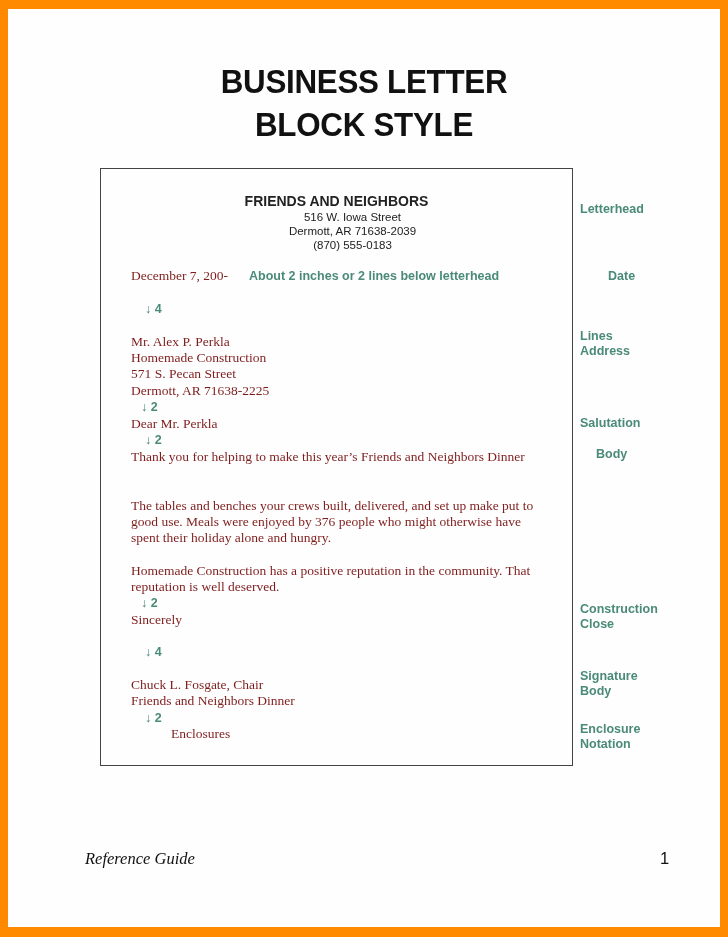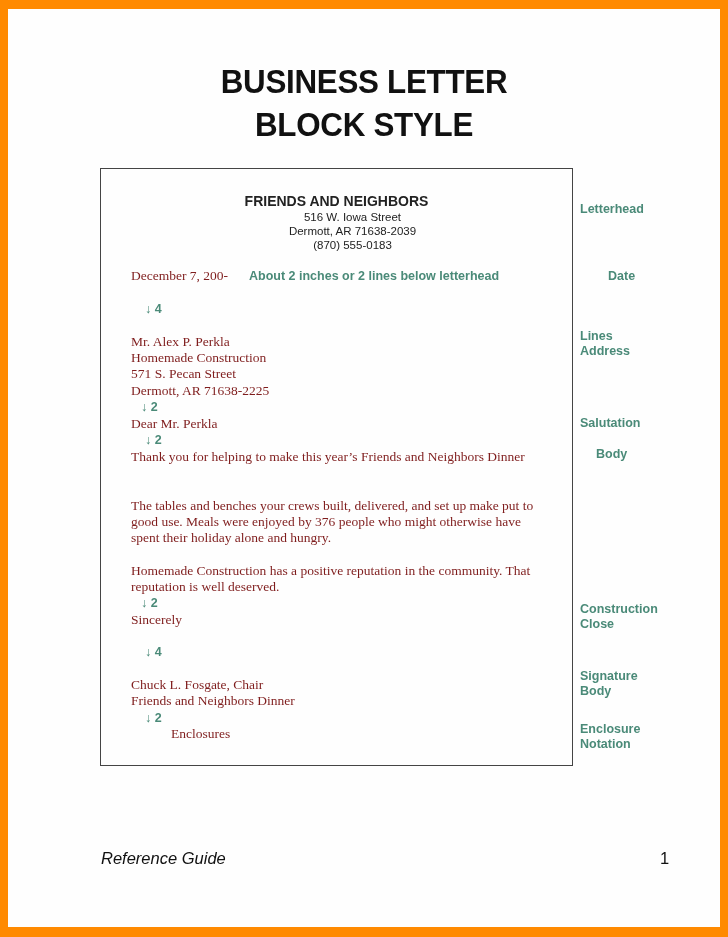--- a/index.html
+++ b/index.html
@@ -13,21 +13,21 @@
   .letterhead { position: absolute; left: 100px; width: 473px; top: 193px; text-align: center;
     font-family: "Liberation Sans", sans-serif; color: #222; }
   .lh-name { font-weight: bold; font-size: 14px; line-height: 17px; }
   .lh-line { font-size: 11.5px; line-height: 14px; padding-left: 32px; }
   .serif { position: absolute; left: 131px; font-family: "Liberation Serif", serif; font-size: 13.5px;
     line-height: 16.2px; color: #7f1d1d; white-space: nowrap; }
   .green { color: #4a8a78; font-family: "Liberation Sans", sans-serif; font-weight: bold; }
   .note { position: absolute; font-size: 12.5px; }
   .arrow { position: absolute; font-size: 12.5px; }
   .side { position: absolute; left: 580px; font-size: 12.5px; line-height: 15px; }
-  .footer-left { position: absolute; left: 101px; top: 849px; font-family: Liberation Sans, sans-serif;
+  .footer-left { position: absolute; left: 85px; top: 849px; font-family: Liberation Serif, serif;
     font-style: italic; font-size: 16.5px; color: #111; }
   .footer-right { position: absolute; left: 660px; top: 849px; font-family: "Liberation Sans", sans-serif;
     font-size: 16.5px; color: #111; }
 </style>
 </head>
 <body>
 
 <div class="page"></div>
 
 <div class="title">

